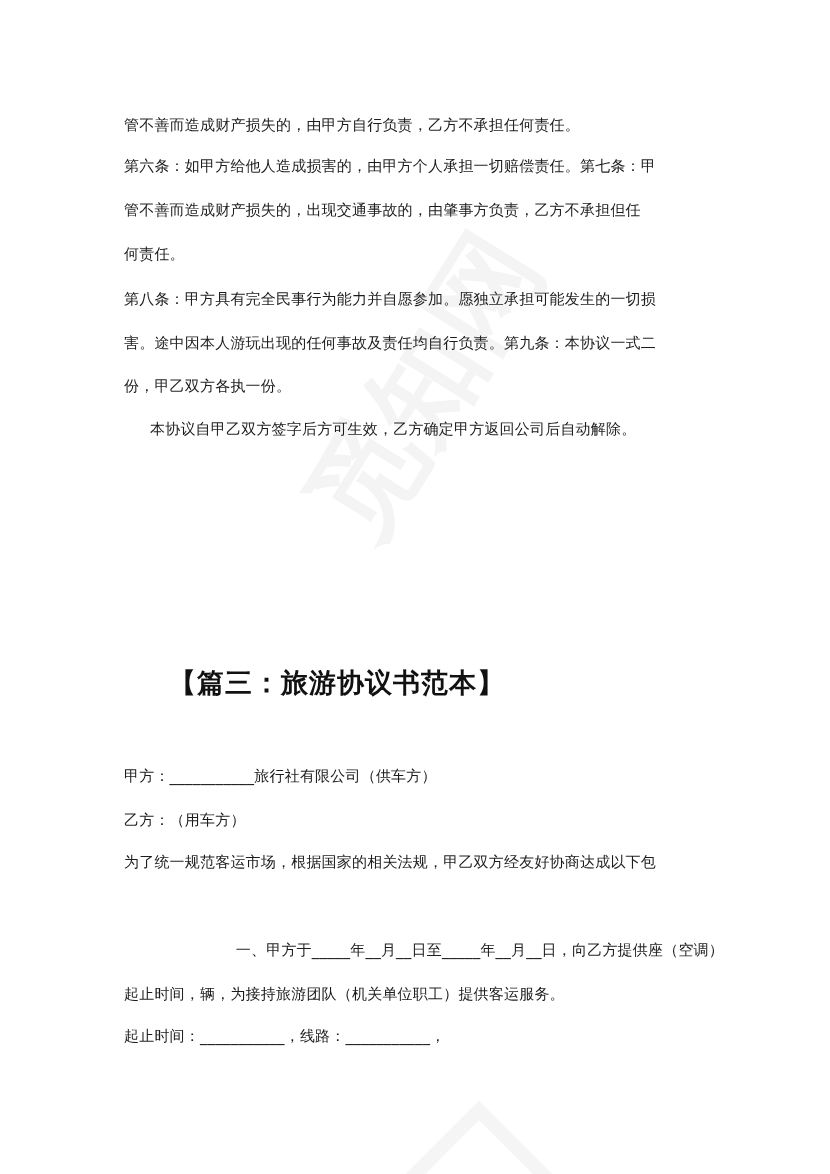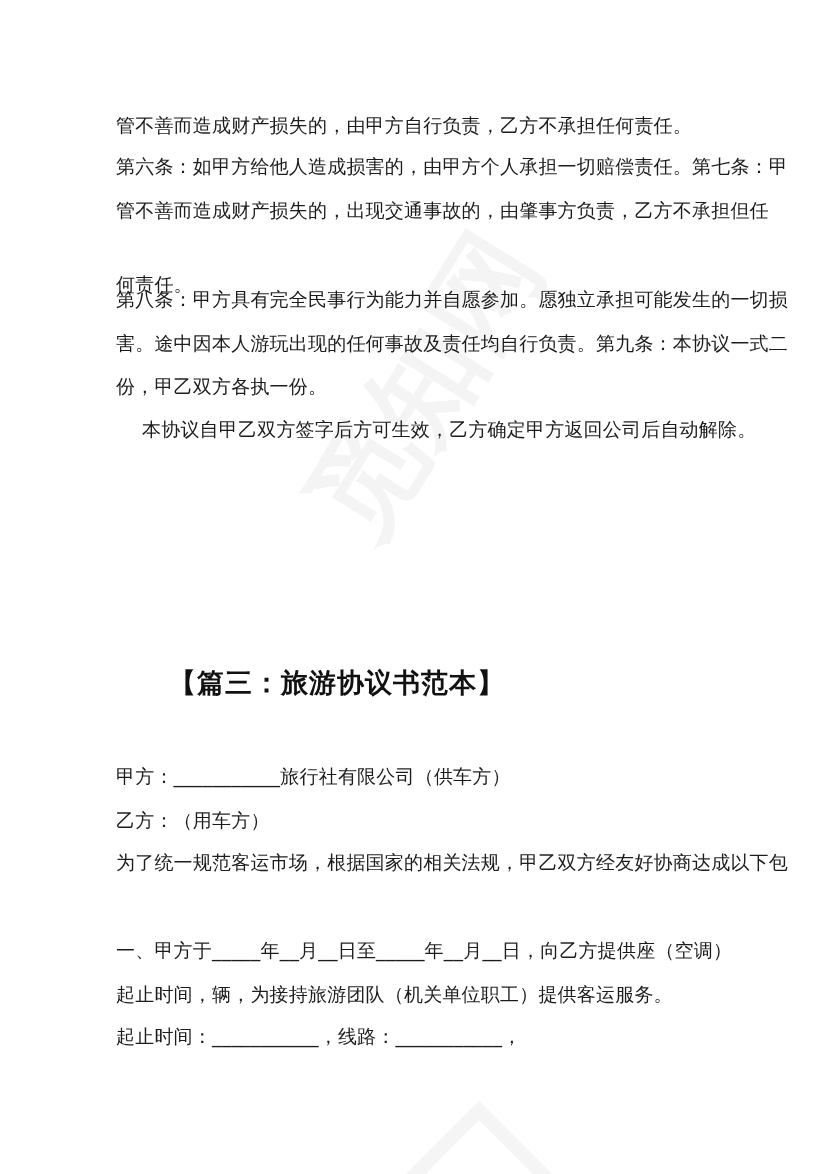--- a/index.html
+++ b/index.html
@@ -16,23 +16,23 @@
     color: #1a1a1a;
   }
   .page {
     position: absolute;
     left: 0; top: 0;
     width: 830px;
     height: 1174px;
   }
   .line {
     position: absolute;
-    left: 116px;
+    left: 124px;
     width: 600px;
-    font-size: 19px;
+    font-size: 15px;
     line-height: 20px;
     white-space: nowrap;
     letter-spacing: 0.2px;
     color: #1c1c1c;
   }
   .title {
     position: absolute;
     left: 0;
     width: 674px;
     top: 665px;
@@ -78,21 +78,21 @@
 <body>
 
 <div class="page">
 
   <div class="watermark wm1">觅知网</div>
   <div class="wm-diamond"></div>
 
   <div class="line" style="top:115px;">管不善而造成财产损失的，由甲方自行负责，乙方不承担任何责任。</div>
   <div class="line" style="top:156px;">第六条：如甲方给他人造成损害的，由甲方个人承担一切赔偿责任。第七条：甲</div>
   <div class="line" style="top:200px;">管不善而造成财产损失的，出现交通事故的，由肇事方负责，乙方不承担但任</div>
-  <div class="line" style="top:244px;margin-top:30px;">何责任。</div>
+  <div class="line" style="top:244px;">何责任。</div>
   <div class="line" style="top:289px;">第八条：甲方具有完全民事行为能力并自愿参加。愿独立承担可能发生的一切损</div>
   <div class="line" style="top:333px;">害。途中因本人游玩出现的任何事故及责任均自行负责。第九条：本协议一式二</div>
   <div class="line" style="top:376px;">份，甲乙双方各执一份。</div>
   <div class="line" style="top:419px;margin-left:26px;">本协议自甲乙双方签字后方可生效，乙方确定甲方返回公司后自动解除。</div>
 
 
   <div class="title">【篇三：旅游协议书范本】</div>
 
   <div class="line" style="top:766px;">甲方：___________旅行社有限公司（供车方）</div>
   <div class="line" style="top:810px;">乙方：（用车方）</div>

